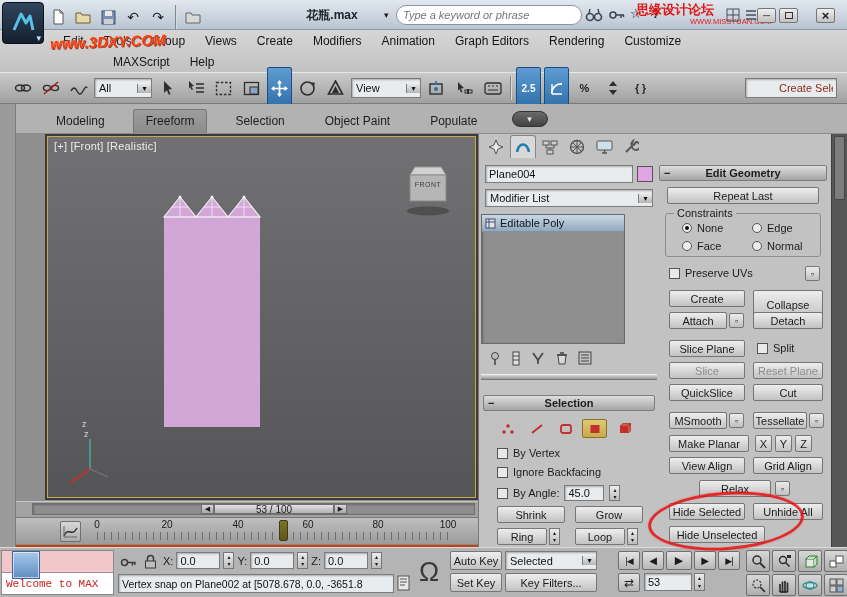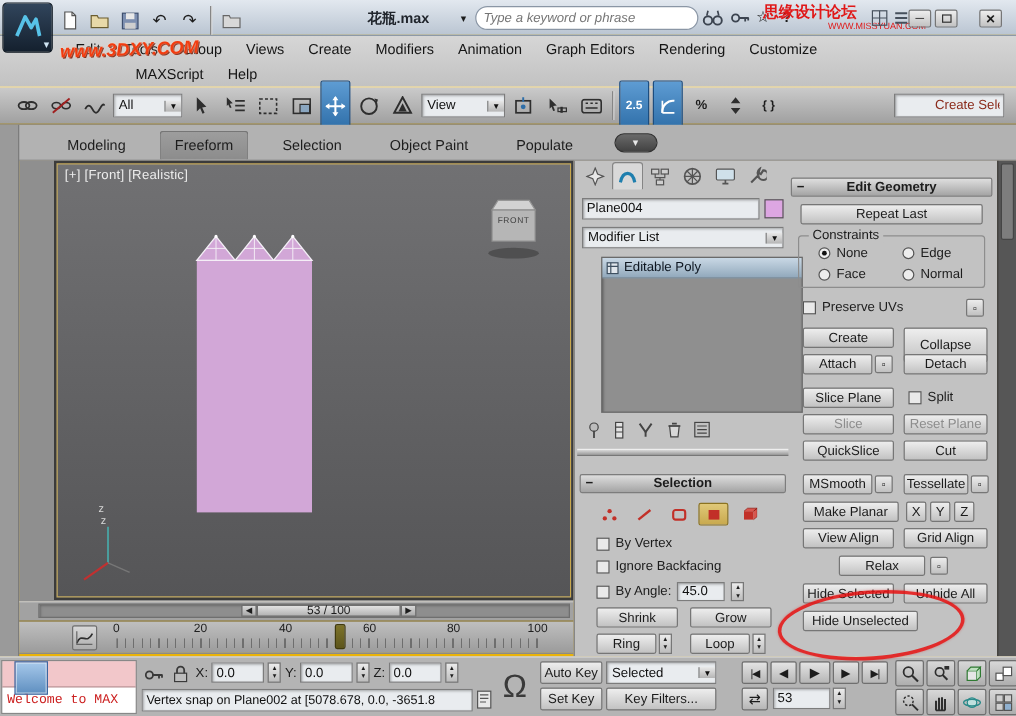--- a/index.html
+++ b/index.html
@@ -1,17 +1,17 @@
 <!DOCTYPE html>
 <html><head>
 <meta charset="utf-8">
 <style>
 *{box-sizing:border-box;margin:0;padding:0}
 body{background:#6e6e6e;font-family:"Liberation Sans",sans-serif}
-.app{position:relative;width:847px;height:597px;background:#eab308;overflow:hidden;font-size:11px;color:#1c1c1c}
+.app{position:relative;width:847px;height:597px;background:#c2410c;overflow:hidden;font-size:11px;color:#1c1c1c}
 .abs{position:absolute}
 svg{display:block}
 
 .btn{background:linear-gradient(#eeeeee,#c2c2c2);border:1px solid #767676;border-radius:2px;display:flex;align-items:center;justify-content:center;font-size:11px;color:#1b1b1b;cursor:default;white-space:nowrap}
 .btn.dis{color:#8d8d8d}
 .fld{background:#e9ecef;border:1px solid #7c7c7c;box-shadow:inset 1px 1px 2px rgba(0,0,0,.28);font-size:11px;color:#101010;padding:0 3px;display:flex;align-items:center;white-space:nowrap;overflow:hidden}
 input.fld{font-family:"Liberation Sans",sans-serif}
 .spin{display:flex;flex-direction:column;width:11px;border:1px solid #777;background:linear-gradient(#ececec,#bdbdbd)}
 .spin span{height:50%;display:flex;align-items:center;justify-content:center;line-height:1}
 .su::after{content:"▴";font-size:6px}
@@ -426,21 +426,21 @@
         </span>
     </div>
 
     <div class="abs" style="left:2px;top:28px;width:176px;height:385px">
       <input class="fld abs" style="left: 4px; top: 3px; width: 148px; height: 18px;" value="Plane004">
       <span class="abs" style="left:156px;top:4px;width:16px;height:16px;background:#dda6e2;border:1px solid #555"></span>
       <span class="fld abs" style="left:4px;top:27px;width:168px;height:18px;padding:0">
           <span style="flex:1;padding:0 4px">Modifier List</span>
           <span class="dda"></span>
         </span>
-      <div class="abs" style="left:20px;top:52px;width:168px;height:130px;background:#8f8f8f;border:1px solid #6a6a6a;box-shadow:inset 1px 1px 2px rgba(0,0,0,.3)">
+      <div class="abs" style="left:0;top:52px;width:144px;height:130px;background:#8f8f8f;border:1px solid #6a6a6a;box-shadow:inset 1px 1px 2px rgba(0,0,0,.3)">
         <div class="stackrow">
           <span class="ico">
               <svg width="11" height="11">
                 <rect x="1" y="1" width="9" height="9" fill="#e0e6ec" stroke="#3e4f60"></rect>
                 <path d="M1 4h9M4 1v9" stroke="#3e4f60"></path>
               </svg>
             </span>
           <span>Editable Poly</span>
         </div>
       </div>
@@ -537,21 +537,21 @@
           <span class="su"></span>
           <span class="sd"></span>
         </span>
       <span class="btn abs" style="left:94px;top:366px;width:50px;height:17px">Loop</span>
       <span class="spin abs" style="left:146px;top:366px;height:17px">
           <span class="su"></span>
           <span class="sd"></span>
         </span>
     </div>
 
-    <div class="abs" style="left:180px;top:12px;width:170px;height:385px">
+    <div class="abs" style="left:180px;top:29px;width:170px;height:385px">
       <div class="rollhead abs" style="left:0;top:2px;width:168px;height:16px">
           <span class="minus"></span>
           <span>Edit Geometry</span>
         </div>
       <span class="btn abs" style="left:8px;top:24px;width:152px;height:17px">Repeat Last</span>
       <div class="abs" style="left:6px;top:50px;width:156px;height:44px;border:1px solid #8d8d8d;border-radius:3px">
         <span class="abs" style="left:8px;top:-7px;background:#c2c2c2;padding:0 3px">Constraints</span>
         <div class="cbl abs" style="left:16px;top:8px">
             <span class="radio on"></span>
             <span>None</span>

